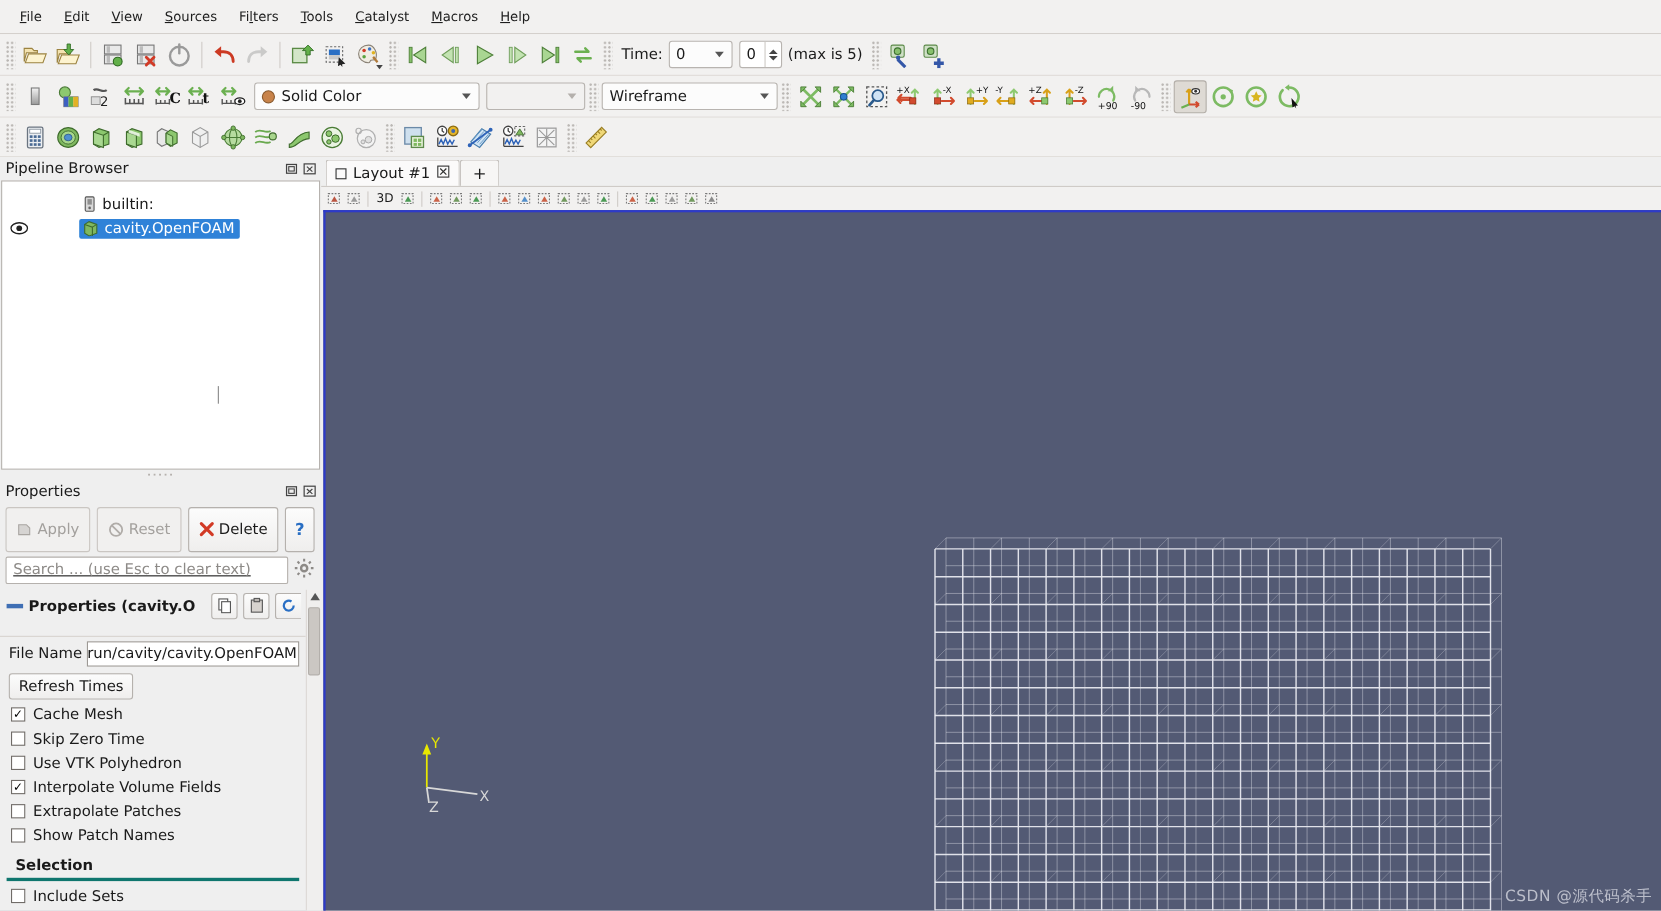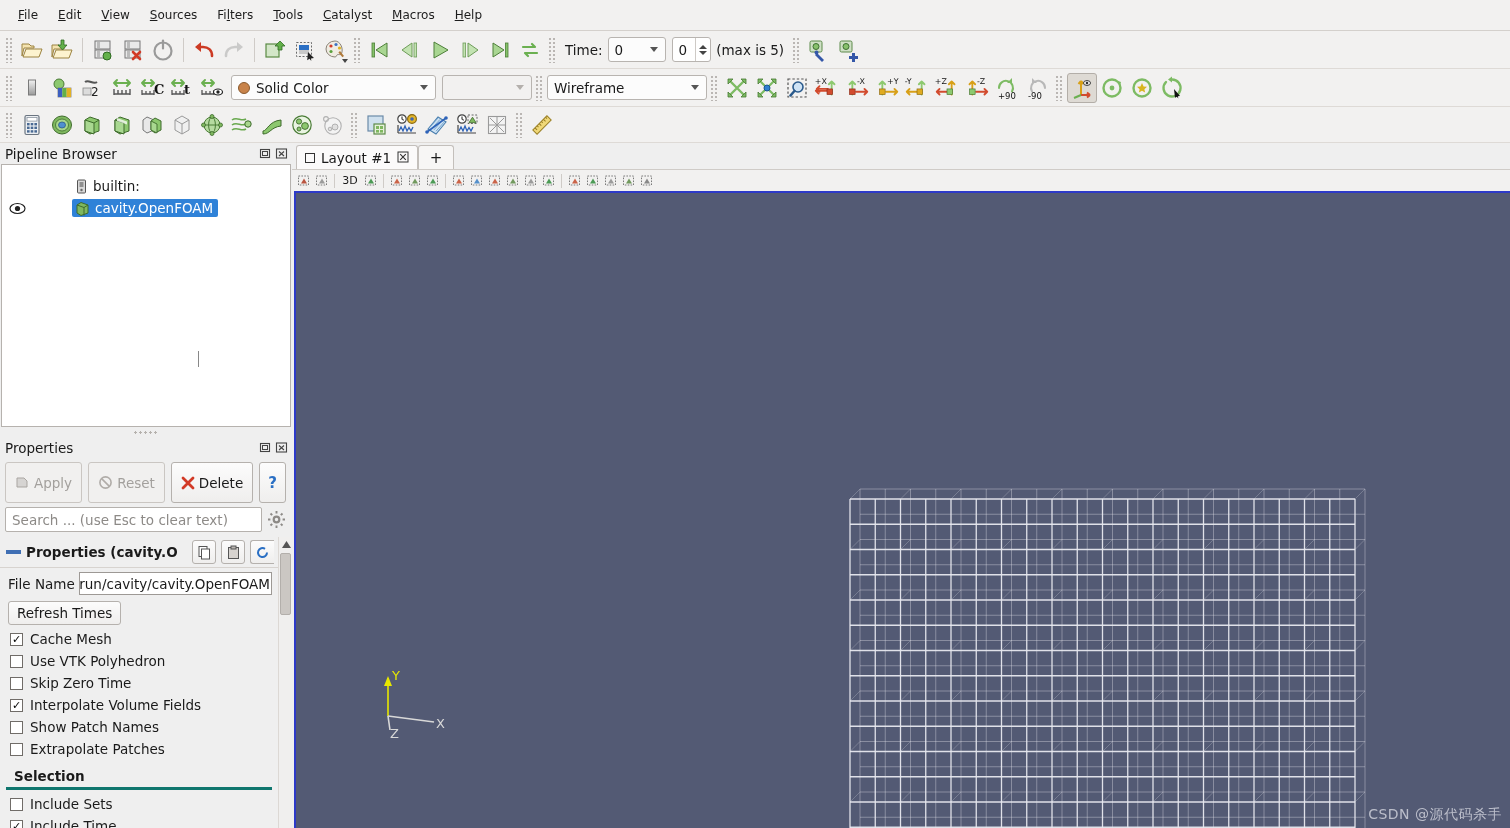--- a/index.html
+++ b/index.html
@@ -106,30 +106,30 @@
 
   .props-area { flex:1 1 auto; display:flex; flex-direction:column; min-height:0; }
   .props-btns { display:flex; align-items:center; gap:6px; padding:4px 6px 4px 5px; }
   .pbtn {
     height:41px; border:1px solid #b5b1ad; background:linear-gradient(#fcfcfc,#efeeed);
     border-radius:3px; display:flex; align-items:center; gap:4px; padding:0 9px;
     font-size:13.5px; cursor:default; white-space:nowrap;
   }
   .pbtn.dis { color:#a3a09d; border-color:#cac6c2; background:#f1f0ef; }
   .pbtn.help { padding:0 8px; font-weight:bold; color:#2a6fc4; font-size:15px; }
-  .searchrow { display:flex; align-items:flex-end; gap:5px; padding:0 6px 5px 5px; }
+  .searchrow { display:flex; align-items:center; gap:5px; padding:0 6px 5px 5px;text-decoration:underline; }
   .searchbox {
     flex:1; height:25px; border:1px solid #b5b1ad; background:#fff; border-radius:2px;
     display:flex; align-items:center; padding:0 6px; font-size:13.5px; color:#8d8a87;
   }
 
   .props-scroll { flex:1 1 auto; overflow:hidden; position:relative; display:flex; }
   .props-inner { flex:1 1 auto; min-width:0; }
   .props-head {
-    display:flex; align-items:center; gap:5px; padding:3px 4px 3px 6px;
+    display:flex; align-items:center; gap:5px; padding:3px 4px 15px 6px;
     border-bottom:1px solid #d7d3cf;
   }
   .dash { width:15px;height:0;border-top:4px solid #3f6fb4; flex:0 0 auto; }
   .props-head .ph-t { font-weight:bold; font-size:13.5px; flex:1; white-space:nowrap; overflow:hidden; }
   .sqbtn {
     width:24px;height:24px;border:1px solid #b5b1ad;background:linear-gradient(#fcfcfc,#efeeed);
     border-radius:3px;display:flex;align-items:center;justify-content:center;flex:0 0 auto;
   }
 
   .prow { display:flex; align-items:center; padding:4px 6px 2px 8px; gap:4px; }
@@ -850,37 +850,37 @@
               <span>Refresh Times</span>
             </div>
 
             <div id="cb-list">
                 <div class="cbrow">
                   <span class="cbox">✓</span>
                   <span>Cache Mesh</span>
                 </div>
                 <div class="cbrow">
                   <span class="cbox"></span>
-                  <span>Use VTK Polyhedron</span>
+                  <span>Skip Zero Time</span>
                 </div>
                 <div class="cbrow">
                   <span class="cbox"></span>
-                  <span>Skip Zero Time</span>
+                  <span>Use VTK Polyhedron</span>
                 </div>
                 <div class="cbrow">
                   <span class="cbox">✓</span>
                   <span>Interpolate Volume Fields</span>
                 </div>
                 <div class="cbrow">
                   <span class="cbox"></span>
-                  <span>Show Patch Names</span>
+                  <span>Extrapolate Patches</span>
                 </div>
                 <div class="cbrow">
                   <span class="cbox"></span>
-                  <span>Extrapolate Patches</span>
+                  <span>Show Patch Names</span>
                 </div>
               </div>
 
             <div class="sect-head">Selection</div>
 
             <div id="sel-list">
                 <div class="cbrow">
                   <span class="cbox"></span>
                   <span>Include Sets</span>
                 </div>

